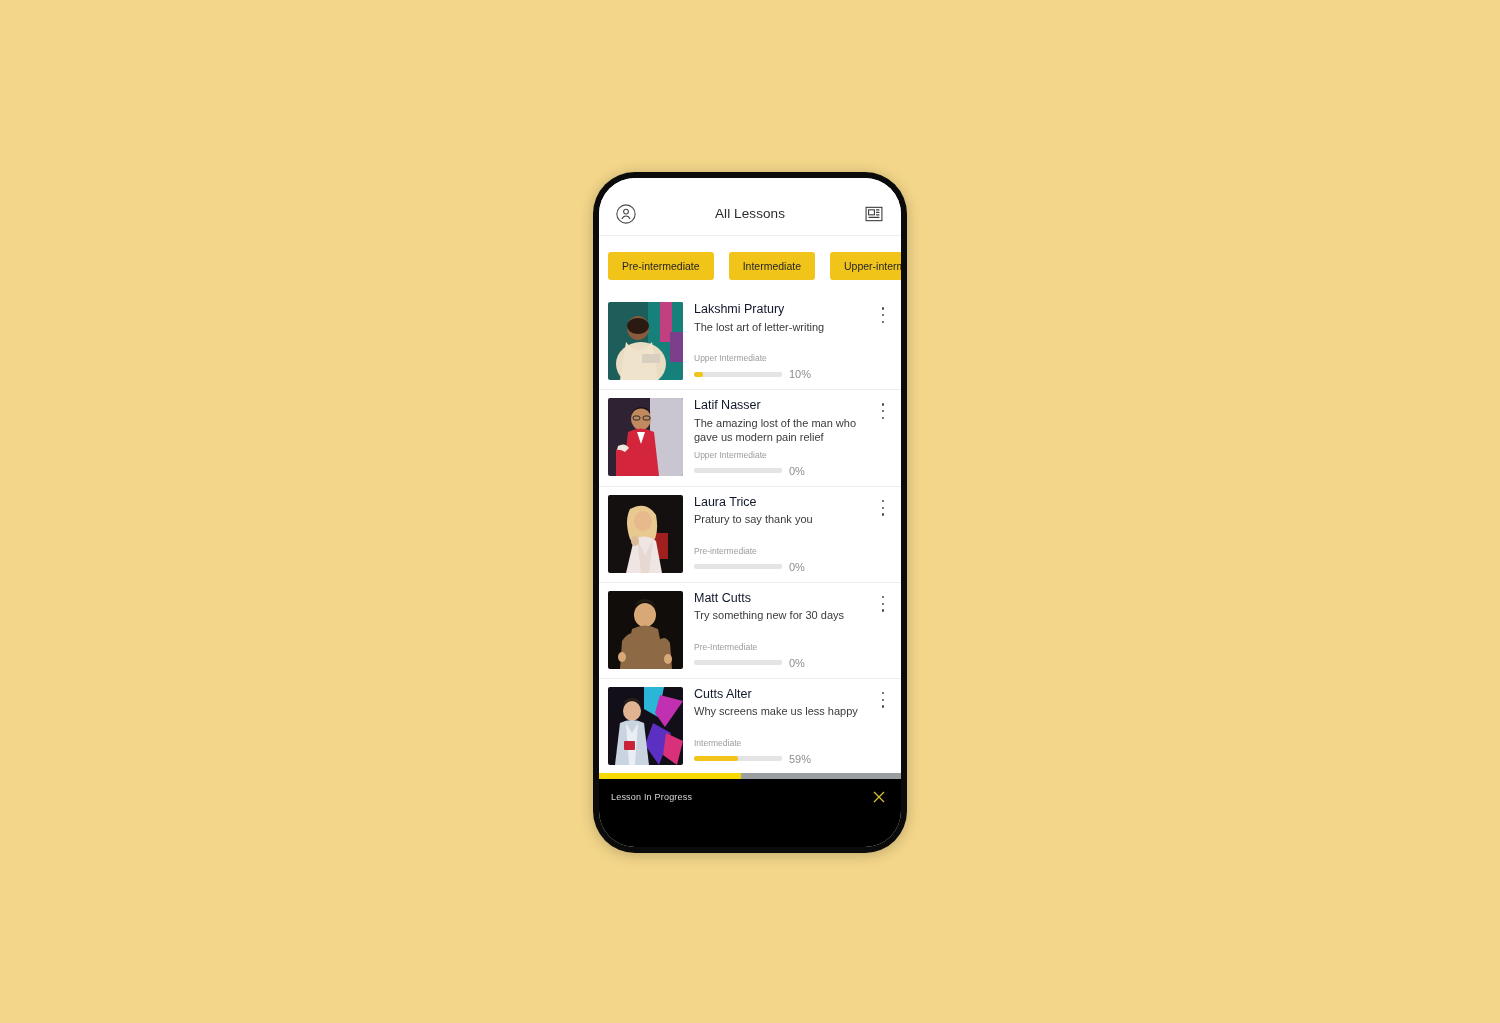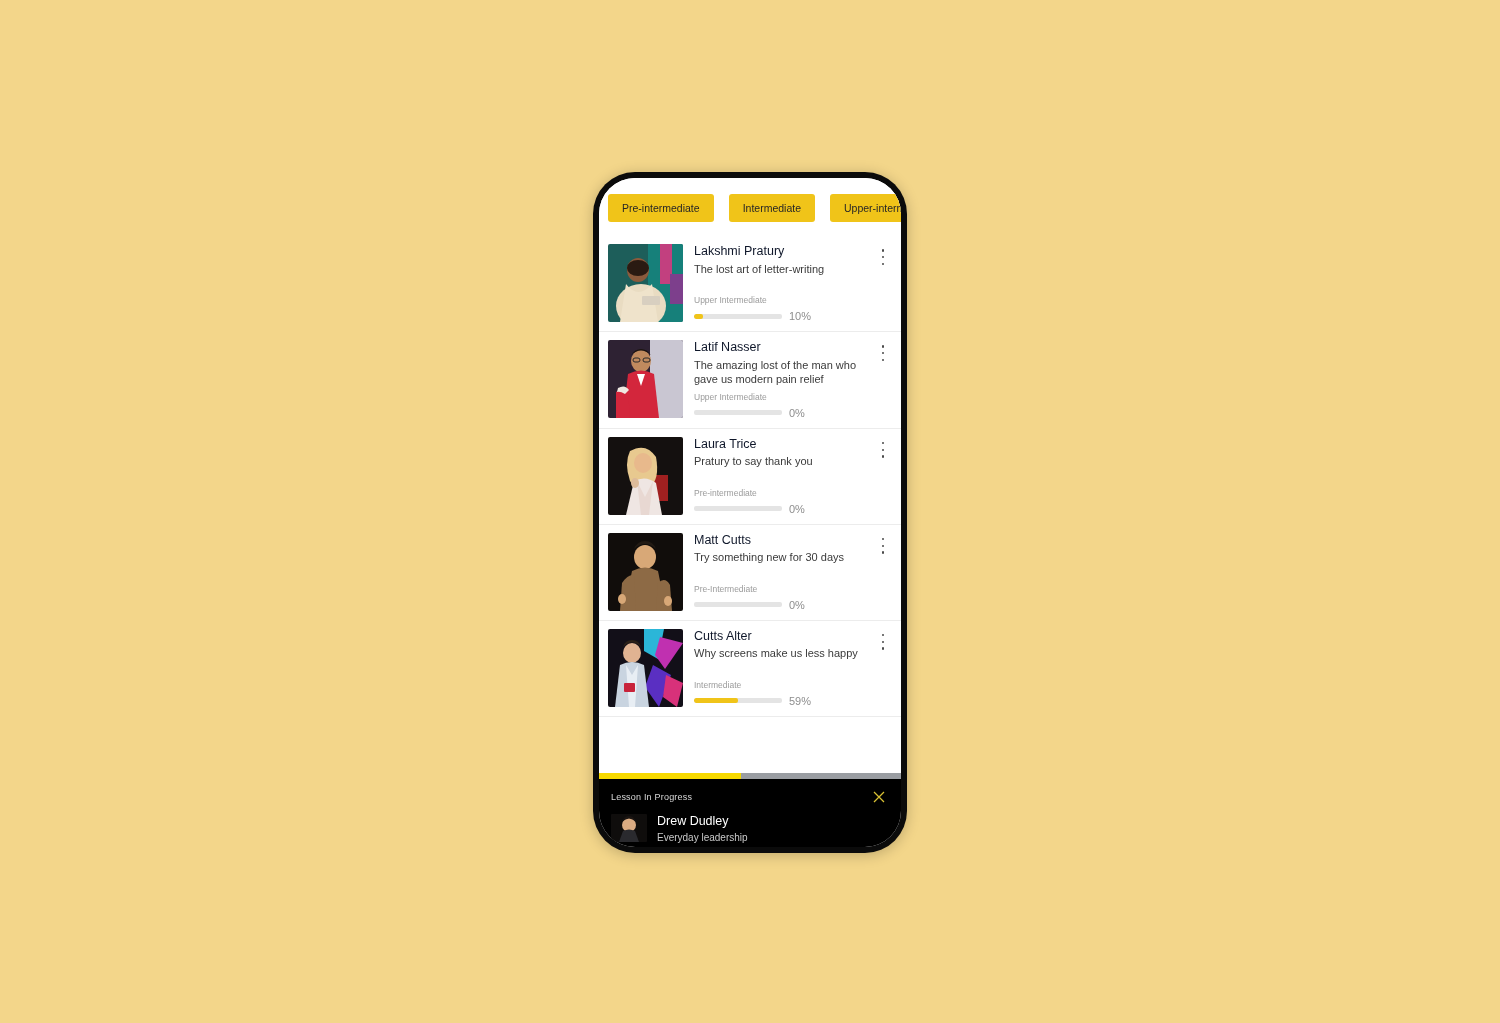--- a/index.html
+++ b/index.html
@@ -232,20 +232,37 @@
     white-space: nowrap;
     overflow: hidden;
   }
 </style>
 </head>
 <body>
 
 <div class="phone-frame">
   <div class="phone-screen">
 
+    <div class="app-header">
+      <div class="icon-btn">
+        <svg width="22" height="22" viewBox="0 0 24 24" fill="none" stroke="#4a4a4a" stroke-width="1.2">
+          <circle cx="12" cy="12" r="10"></circle>
+          <circle cx="12" cy="9.4" r="2.6"></circle>
+          <path d="M7.6 17.4c.8-2.2 2.5-3.3 4.4-3.3s3.6 1.1 4.4 3.3"></path>
+        </svg>
+      </div>
+      <div class="header-title">All Lessons</div>
+      <div class="icon-btn">
+        <svg width="20" height="20" viewBox="0 0 24 24" fill="none" stroke="#3b3b3b" stroke-width="1.3">
+          <rect x="2.5" y="4" width="19" height="16"></rect>
+          <rect x="5.5" y="7" width="7" height="6"></rect>
+          <path d="M14.5 7h4M14.5 10h4M14.5 13h4M5.5 16h13"></path>
+        </svg>
+      </div>
+    </div>
 
     <div class="chip-row">
       <button class="chip">Pre-intermediate</button>
       <button class="chip">Intermediate</button>
       <button class="chip">Upper-intermediate</button>
     </div>
 
     <div class="lesson-list">
 
       <div class="lesson-card">
@@ -415,30 +432,16 @@
 
     <div class="mini-player">
       <div class="mini-header">
         <div class="mini-label">Lesson In Progress</div>
         <div class="mini-close">
           <svg width="20" height="20" viewBox="0 0 24 24" fill="none" stroke="#d8c033" stroke-width="1.5">
             <path d="M6 6 L18 18 M18 6 L6 18"></path>
           </svg>
         </div>
       </div>
-      <div class="mini-body">
-        <div class="mini-thumb">
-          <svg viewBox="0 0 36 28" preserveAspectRatio="xMidYMid slice">
-            <rect width="36" height="28" fill="#0f0d0c"></rect>
-            <ellipse cx="18" cy="11" rx="7" ry="7" fill="#d9ab82"></ellipse>
-            <path d="M11 8 q7 -7 14 0 q-2 -6 -7 -6 q-5 0 -7 6z" fill="#1b1512"></path>
-            <path d="M12 17 q6 -3 12 0 l4 11 h-20z" fill="#2a2a2e"></path>
-          </svg>
-        </div>
-        <div class="mini-text">
-          <div class="mini-speaker">Drew Dudley</div>
-          <div class="mini-talk">Everyday leadership</div>
-        </div>
-      </div>
     </div>
 
   </div>
 </div>
 
 </body></html>

